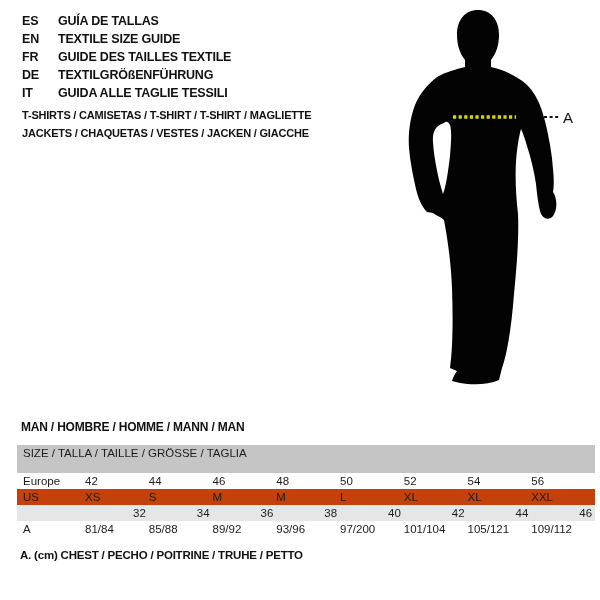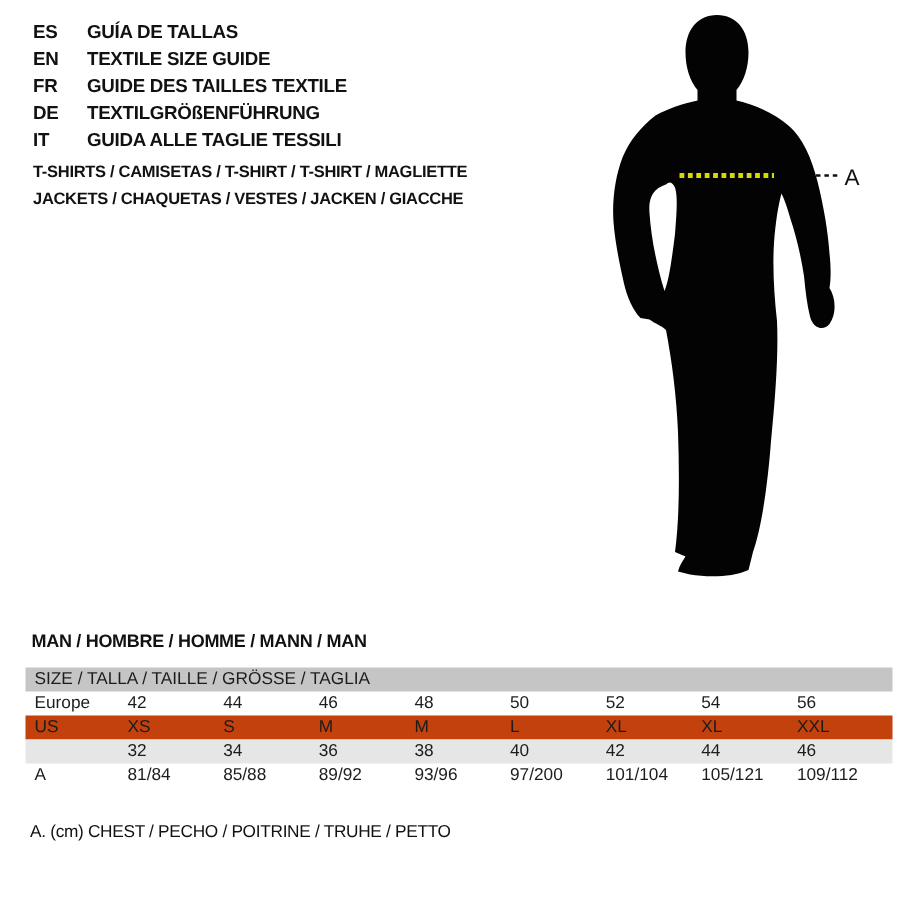--- a/index.html
+++ b/index.html
@@ -16,27 +16,27 @@
   .lang-row{display:flex;font-weight:bold;font-size:12.5px;line-height:18px;letter-spacing:-0.2px;}
   .lang-code{width:36px;}
   
   .categories{position:absolute;left:22px;top:106px;font-weight:bold;font-size:11px;line-height:18px;letter-spacing:-0.2px;}
   
   .figure-wrap{position:absolute;left:400px;top:6px;width:180px;height:385px;}
   
   .man-title{position:absolute;left:21px;top:420px;font-weight:bold;font-size:12px;letter-spacing:-0.2px;}
   
   .size-table{position:absolute;left:17px;top:445px;width:578px;font-size:11.5px;color:#1c1c1c;}
-  .st-header{height:16px;line-height:16px;padding-left:6px;background:#c5c5c5;}
+  .st-header{height:28px;line-height:16px;padding-left:6px;background:#c5c5c5;}
   .st-row{display:flex;height:16px;line-height:16px;}
   .st-row.alt{background:#e6e6e6;}
   .st-lbl{width:68px;padding-left:6px;box-sizing:border-box;}
   .st-val{flex:1;text-align:left;}
   
-  .footnote{position:absolute;left:20px;top:549px;font-weight:normal;font-size:11.5px;letter-spacing:-0.2px;}
+  .footnote{position:absolute;left:20px;top:549px;font-weight:bold;font-size:11.5px;letter-spacing:-0.2px;}
 </style>
 </head>
 <body>
 
 <div class="page">
 
   <div class="lang-list">
     <div class="lang-row">
       <span class="lang-code">ES</span>
       <span class="lang-label">GUÍA DE TALLAS</span>
@@ -137,21 +137,21 @@
       <span class="st-val">XS</span>
       <span class="st-val">S</span>
       <span class="st-val">M</span>
       <span class="st-val">M</span>
       <span class="st-val">L</span>
       <span class="st-val">XL</span>
       <span class="st-val">XL</span>
       <span class="st-val">XXL</span>
     </div>
 
-    <div class="st-row alt" style="background: rgb(230, 230, 230);">
+    <div class="st-row alt" style="background: rgb(230, 230, 230); gap: 48px;">
       <span class="st-lbl"></span>
       <span class="st-val">32</span>
       <span class="st-val">34</span>
       <span class="st-val">36</span>
       <span class="st-val">38</span>
       <span class="st-val">40</span>
       <span class="st-val">42</span>
       <span class="st-val">44</span>
       <span class="st-val">46</span>
     </div>

